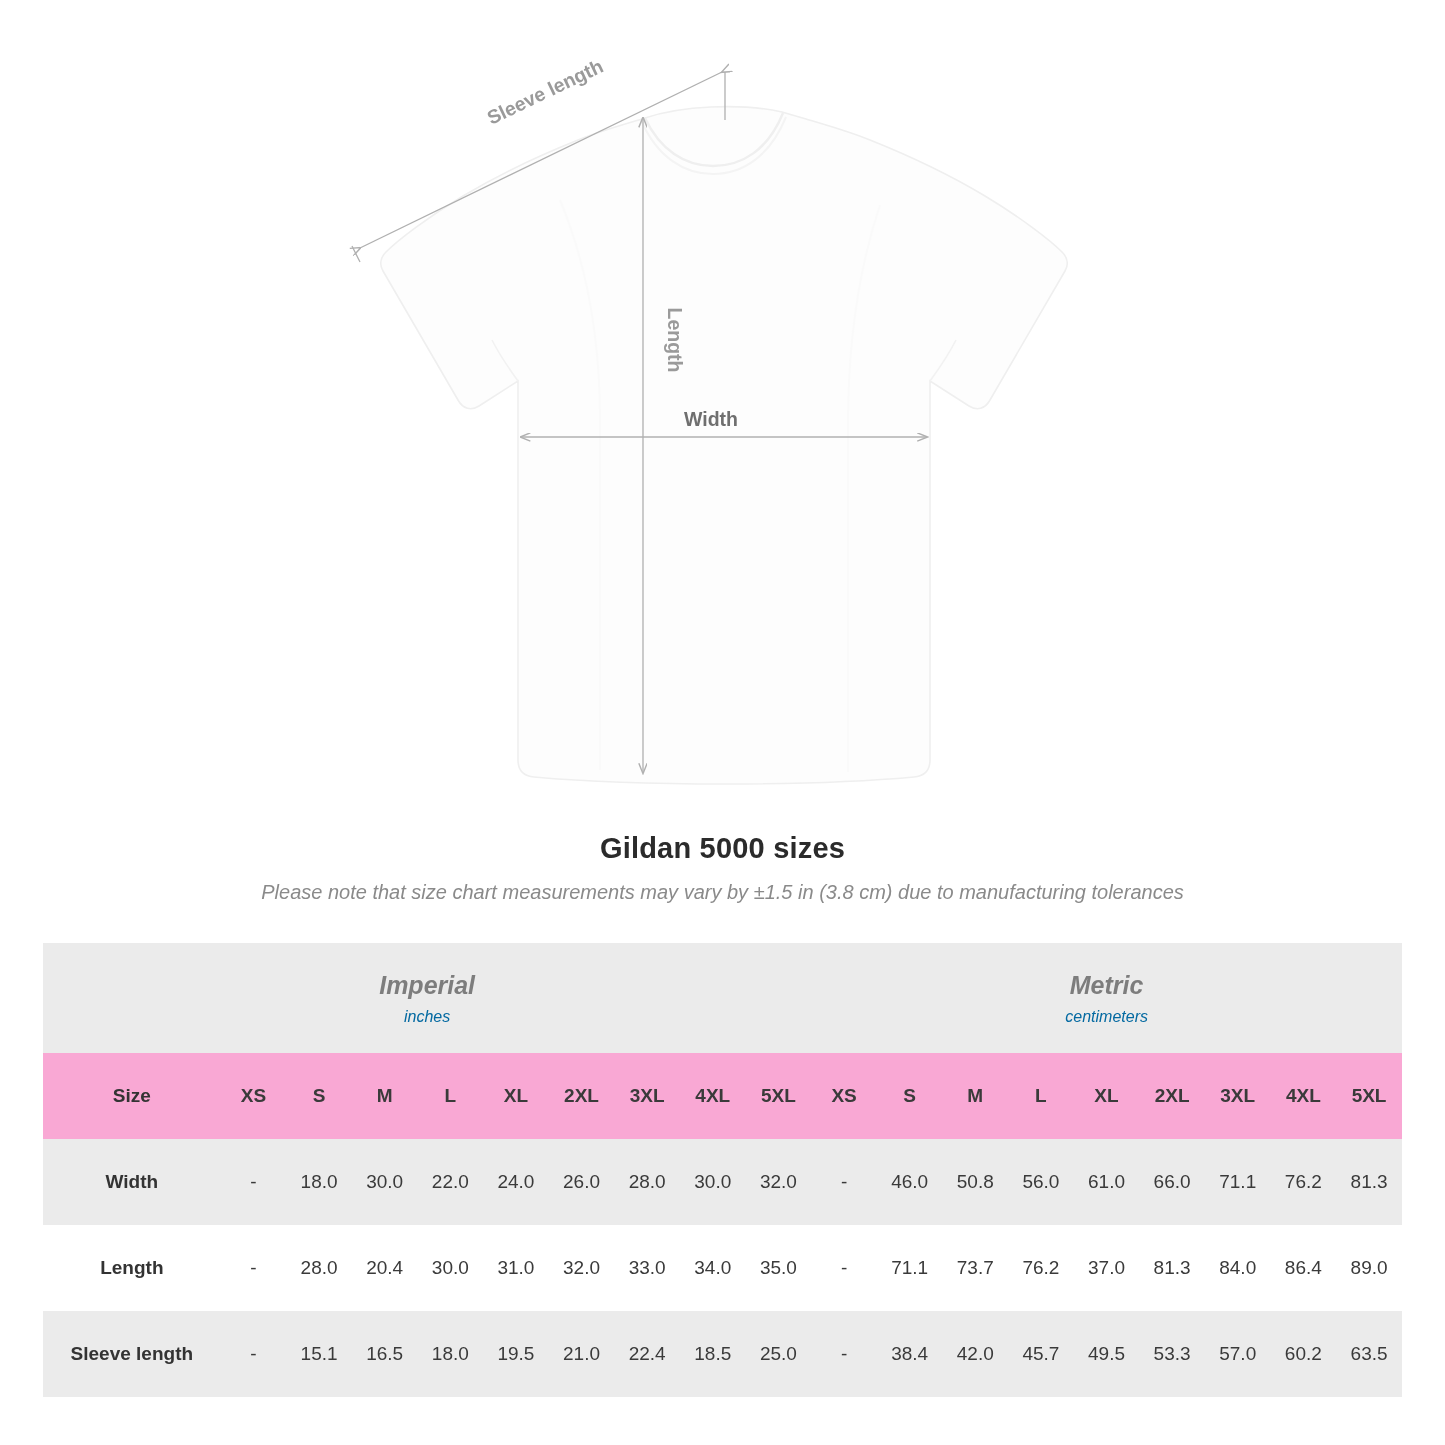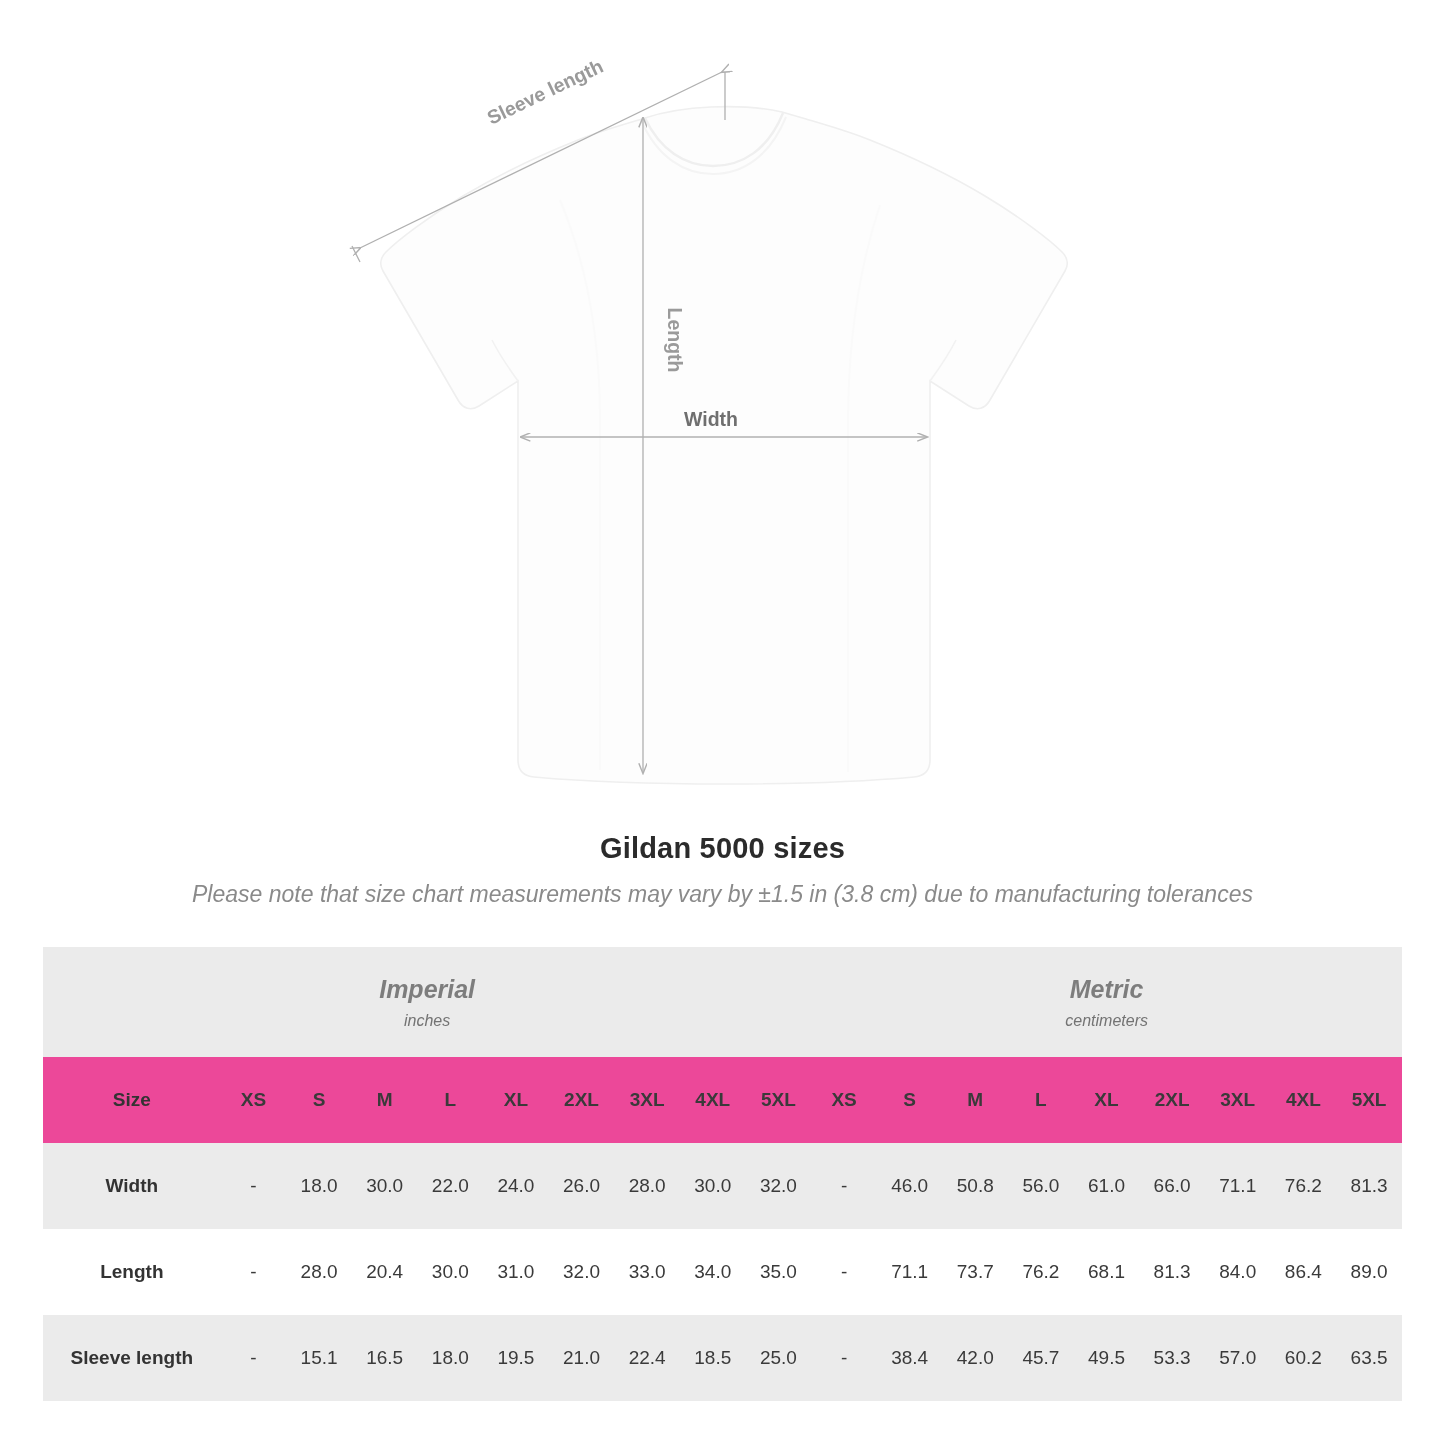--- a/index.html
+++ b/index.html
@@ -39,21 +39,21 @@
     margin-top: 12px;
   }
   .chart-title {
     font-size: 29px;
     font-weight: bold;
     color: #2b2b2b;
     letter-spacing: 0.2px;
   }
   .chart-note {
     margin-top: 16px;
-    font-size: 23px;
+    font-size: 20px;
     font-style: italic;
     color: #8a8a8a;
   }
 
   
   .table-wrap {
     margin: 28px 43px 0 43px;
     width: 1359px;
   }
   table.size-table {
@@ -75,28 +75,28 @@
   .unit-name {
     font-size: 25px;
     font-style: italic;
     font-weight: bold;
     color: #7d7d7d;
     line-height: 1.25;
   }
   .unit-sub {
     font-size: 16px;
     font-style: italic;
-    color: #737373;
+    color: #0369a1;
     margin-top: 6px;
   }
   .head-row td {
     height: 84px;
     font-size: 19px;
     color: #444444;
-    background: #ec4899;
+    background: #f9a8d4;
   }
   .head-row td.rowlabel {
     font-weight: bold;
     font-size: 19px;
     color: #333333;
   }
   .head-row td.sizecell {
     font-weight: bold;
     color: #3a3a3a;
   }
@@ -277,21 +277,21 @@
           <td>30.0</td>
           <td>31.0</td>
           <td>32.0</td>
           <td>33.0</td>
           <td>34.0</td>
           <td>35.0</td>
           <td>-</td>
           <td>71.1</td>
           <td>73.7</td>
           <td>76.2</td>
-          <td>68.1</td>
+          <td>37.0</td>
           <td>81.3</td>
           <td>84.0</td>
           <td>86.4</td>
           <td>89.0</td>
         </tr>
 
         <tr class="data-row shade">
           <td class="rowlabel">Sleeve length</td>
           <td>-</td>
           <td>15.1</td>

